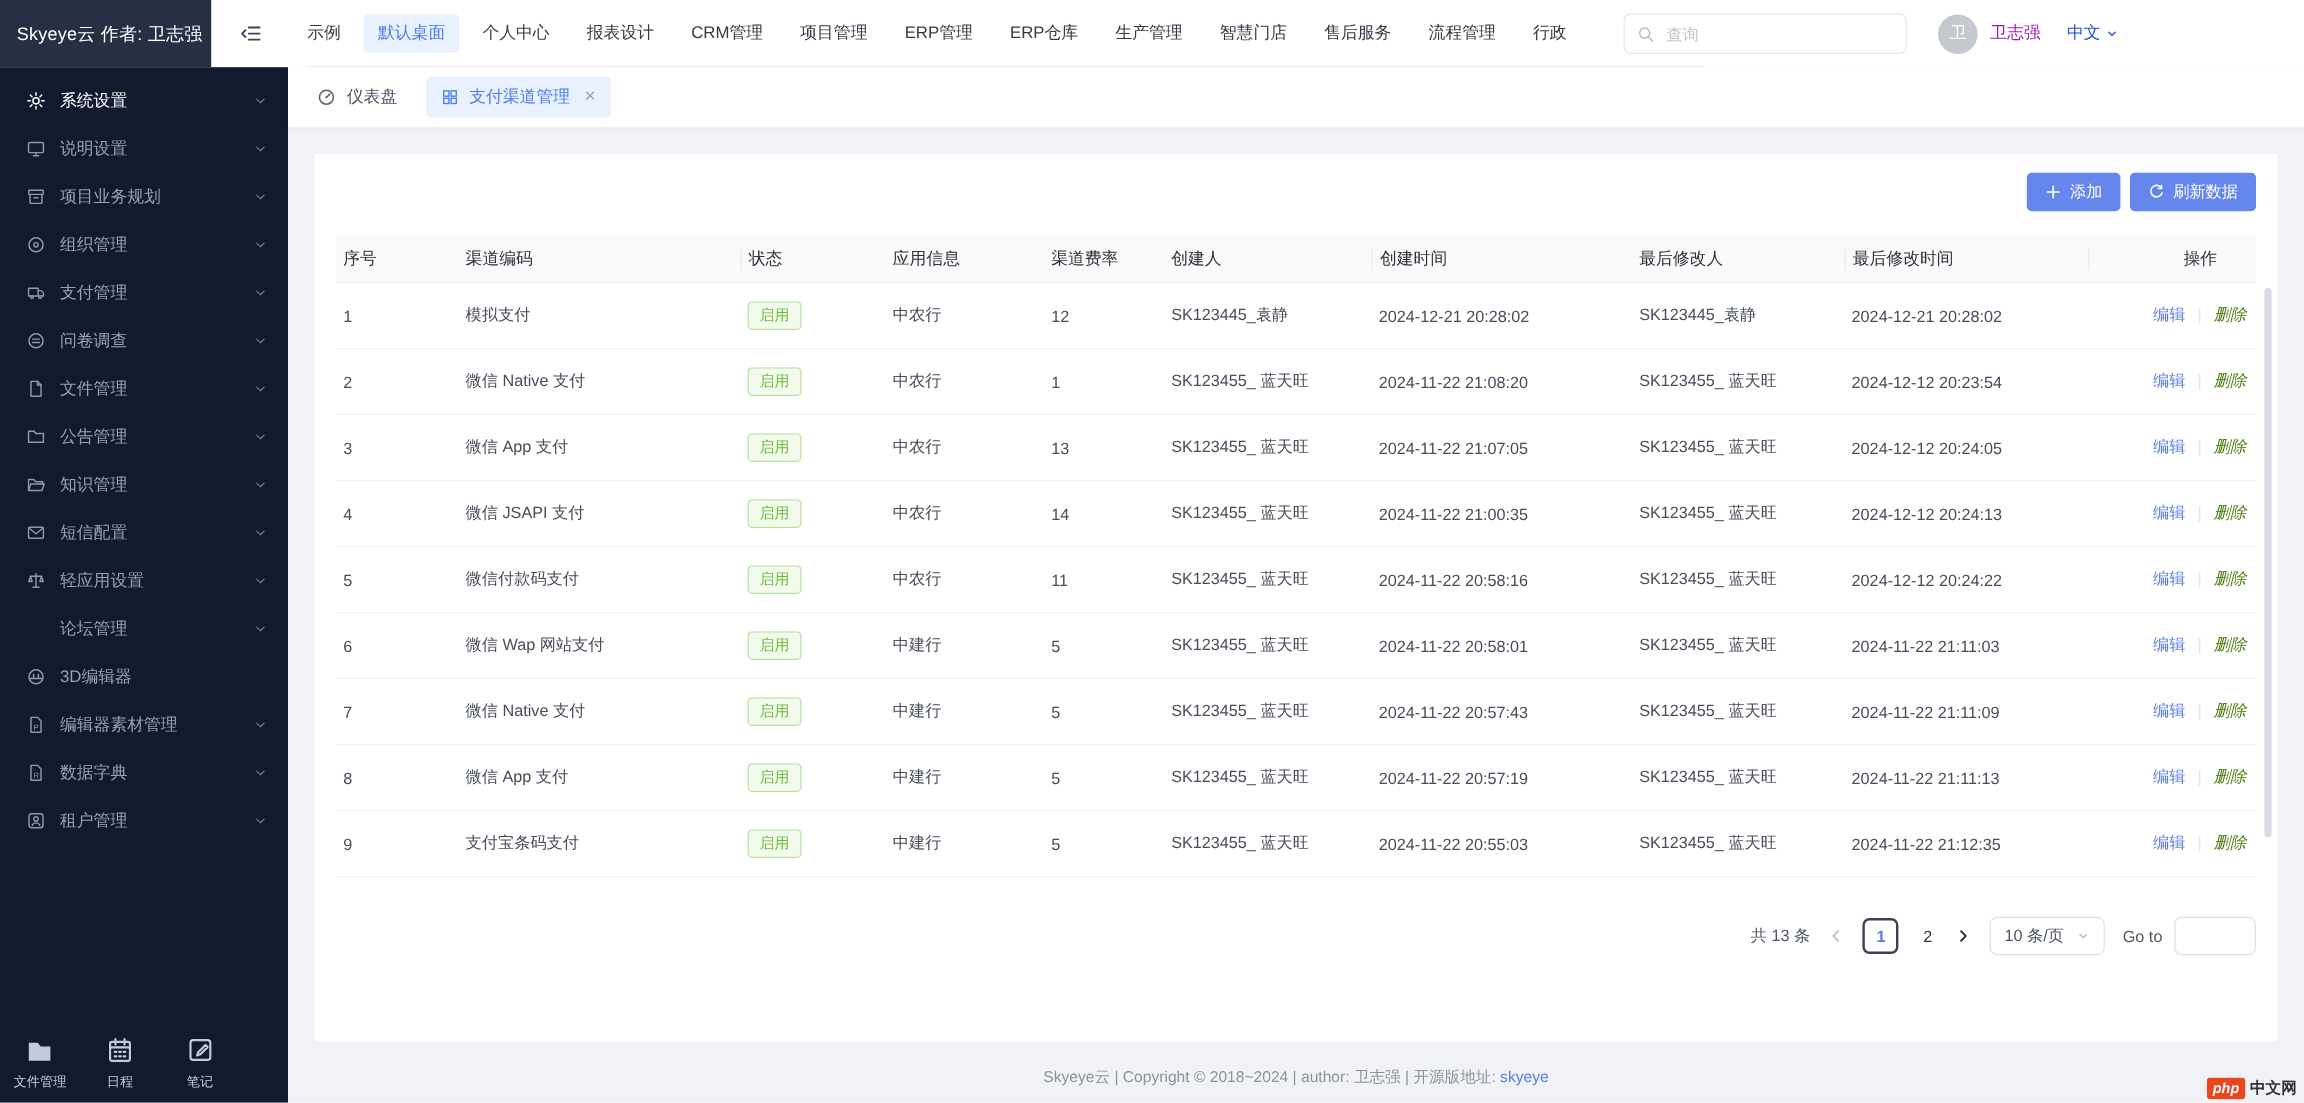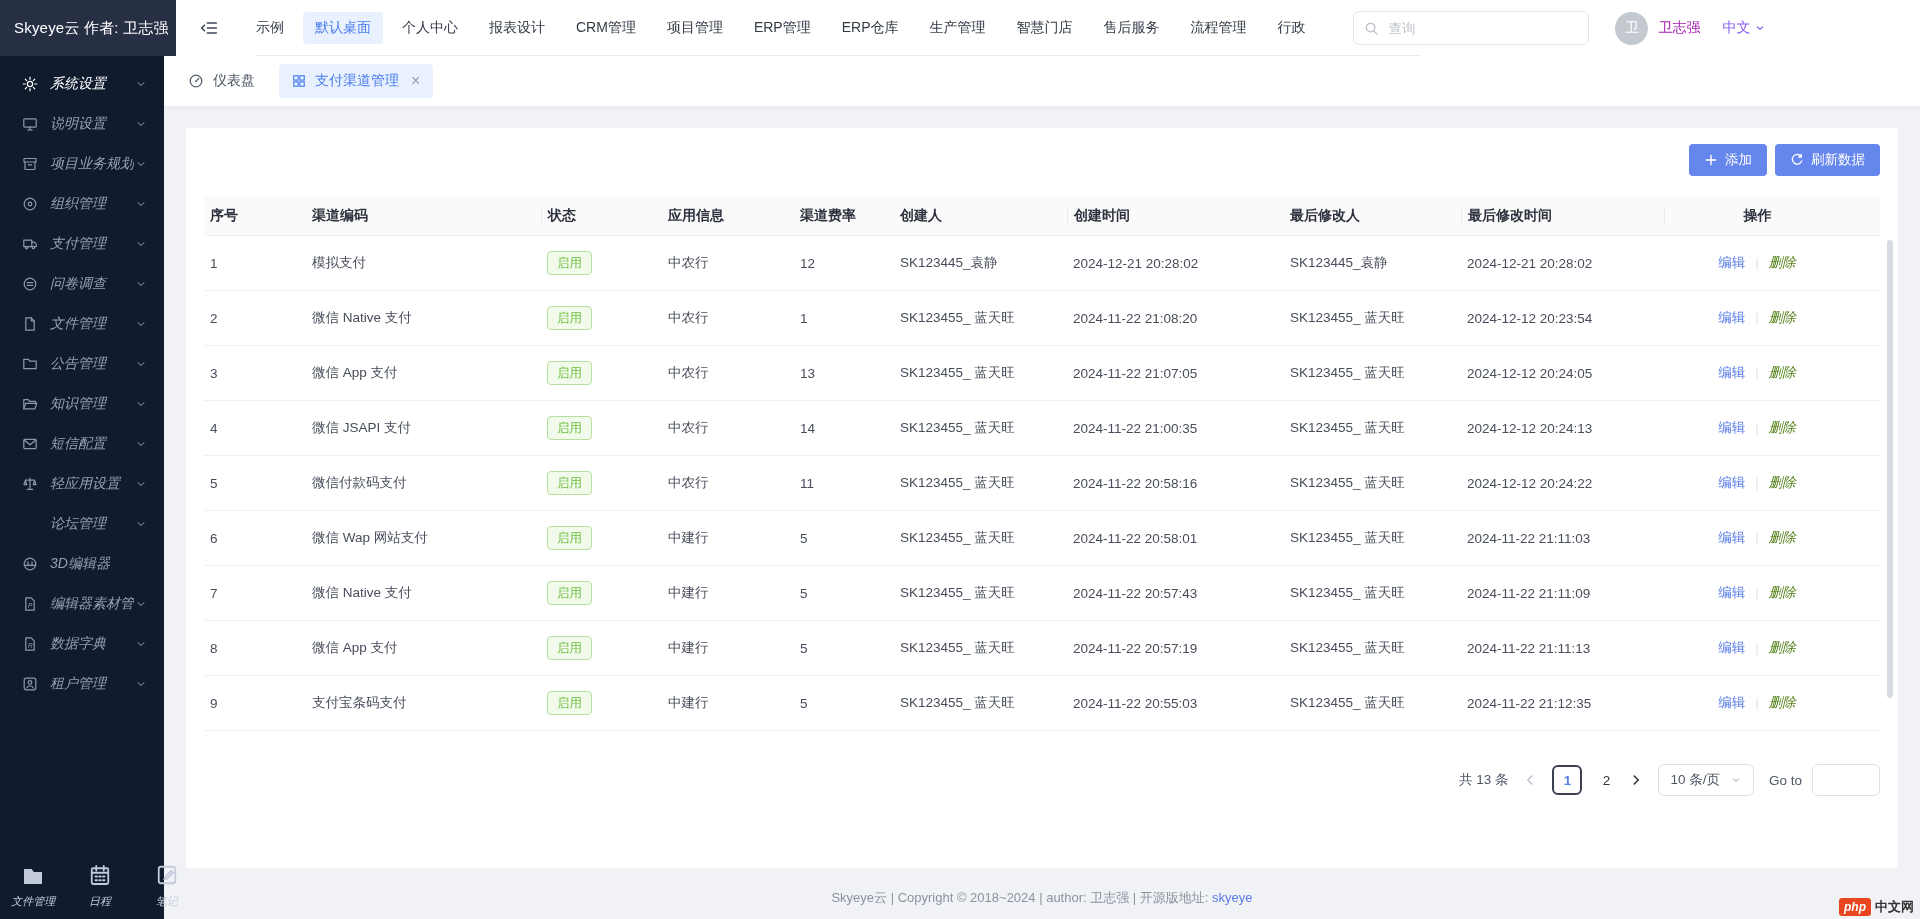--- a/index.html
+++ b/index.html
@@ -25,25 +25,25 @@
   .nav-item { padding:7px 12px; font-size:14px; color:#333a46; border-radius:4px; cursor:pointer; white-space:nowrap; }
   .nav-item.active { background:#e8f1fd; color:#4a7df0; }
   .search-box {
     margin-left:36px; width:236px; height:34px; border:1px solid #e4e6ea; border-radius:6px;
     display:flex; align-items:center; padding:0 10px; color:#b9bec8; flex-shrink:0;
   }
   .search-box input { border:none; outline:none; flex:1; min-width:0; font-size:13.5px; color:#555; background:transparent; font-family:inherit; margin-left:7px; }
   .search-box input::placeholder { color:#c0c4cc; }
   .avatar { width:33px; height:33px; border-radius:50%; background:#c4c8cf; color:#fff; display:flex; align-items:center; justify-content:center; font-size:14px; margin-left:26px; flex-shrink:0; }
   .username { font-size:14px; color:#a21caf; margin-left:10px; white-space:nowrap; }
-  .lang { color:#8b5cf6; font-size:14px; margin-left:22px; margin-right:24px; display:flex; align-items:center; gap:4px; cursor:pointer; white-space:nowrap; }
+  .lang { color:#1d4ed8; font-size:14px; margin-left:22px; margin-right:24px; display:flex; align-items:center; gap:4px; cursor:pointer; white-space:nowrap; }
 
   
   .body-row { display:flex; height:863px; }
-  .sidebar { width:164px; flex-shrink:0; background:#101b2e; position:relative; padding-top:8px;font-style:italic; }
+  .sidebar { width:240px; flex-shrink:0; background:#101b2e; position:relative; padding-top:8px; }
   .side-item { height:40px; display:flex; align-items:center; padding:0 16px 0 22px; color:#96a1b6; font-size:14px; cursor:pointer; }
   .side-item .si-icon { width:16px; height:16px; margin-right:12px; color:#8d99af; flex-shrink:0; }
   .side-item.no-icon { padding-left:50px; }
   .side-item .si-label { flex:1; white-space:nowrap; overflow:hidden; }
   .side-item .si-chev { color:#68748c; width:14px; height:14px; flex-shrink:0; }
   .side-item.active { color:#fff; }
   .side-item.active .si-icon { color:#fff; }
   .side-shortcuts { position:absolute; bottom:10px; left:0; width:200px; display:flex; }
   .shortcut { flex:1; display:flex; flex-direction:column; align-items:center; gap:7px; color:#c3cada; font-size:11px; cursor:pointer; }
   .shortcut .sc-icon { width:24px; height:24px; color:#c3cada; }
@@ -63,21 +63,21 @@
     height:32px; border:none; border-radius:4px; background:#6586ec; color:#fff;
     font-size:13.5px; display:flex; align-items:center; gap:7px; padding:0 15px;
     cursor:pointer; font-family:inherit; white-space:nowrap;
   }
   .btn .bicon { width:14px; height:14px; }
 
   
   .table { margin:20px 18px 0; --cols:102px 235px 121px 132px 100px 173px 217px 177px 203px 180px; }
   .thead {
     display:grid; grid-template-columns:var(--cols); background:#fafafa; height:40px;
-    align-items:center; font-size:14px; font-weight:700; color:#2c313d; border-bottom:1px solid #eef0f4;
+    align-items:center; font-size:14px; font-weight:400; color:#2c313d; border-bottom:1px solid #eef0f4;
   }
   .th { padding-left:6px; white-space:nowrap; }
   .th.div { border-left:1px solid #e9ebef; }
   .th.center { text-align:center; }
   .trow {
     display:grid; grid-template-columns:var(--cols); height:55px; align-items:center;
     border-bottom:1px solid #eef0f4; font-size:13.5px; color:#474d5a;
   }
   .td { padding-left:6px; white-space:nowrap; overflow:hidden; }
   .badge {

